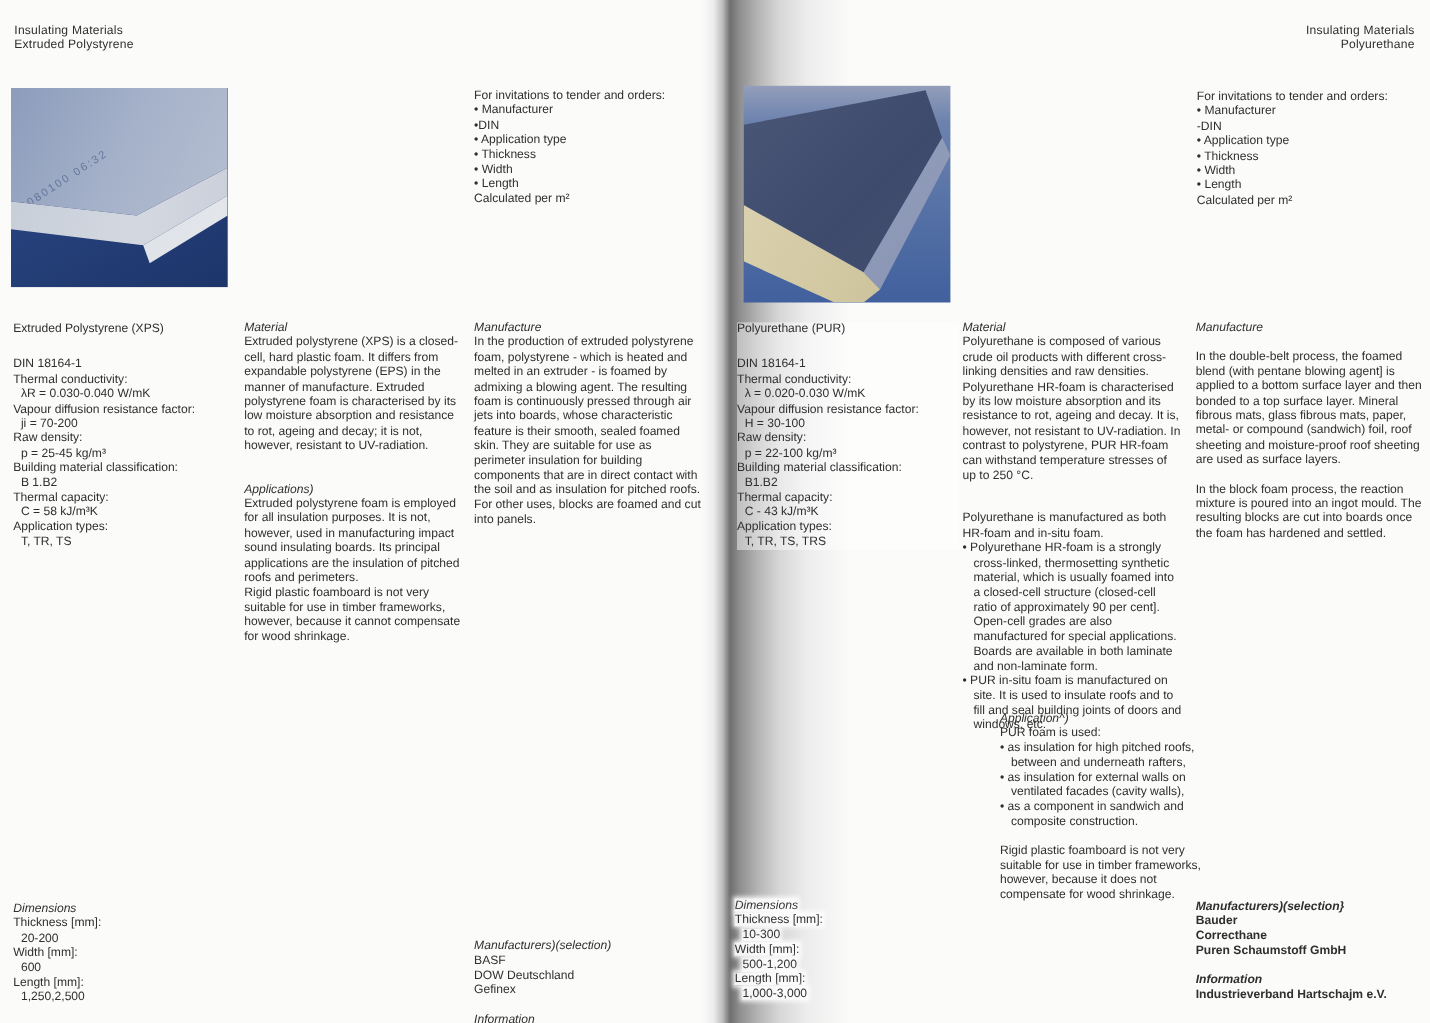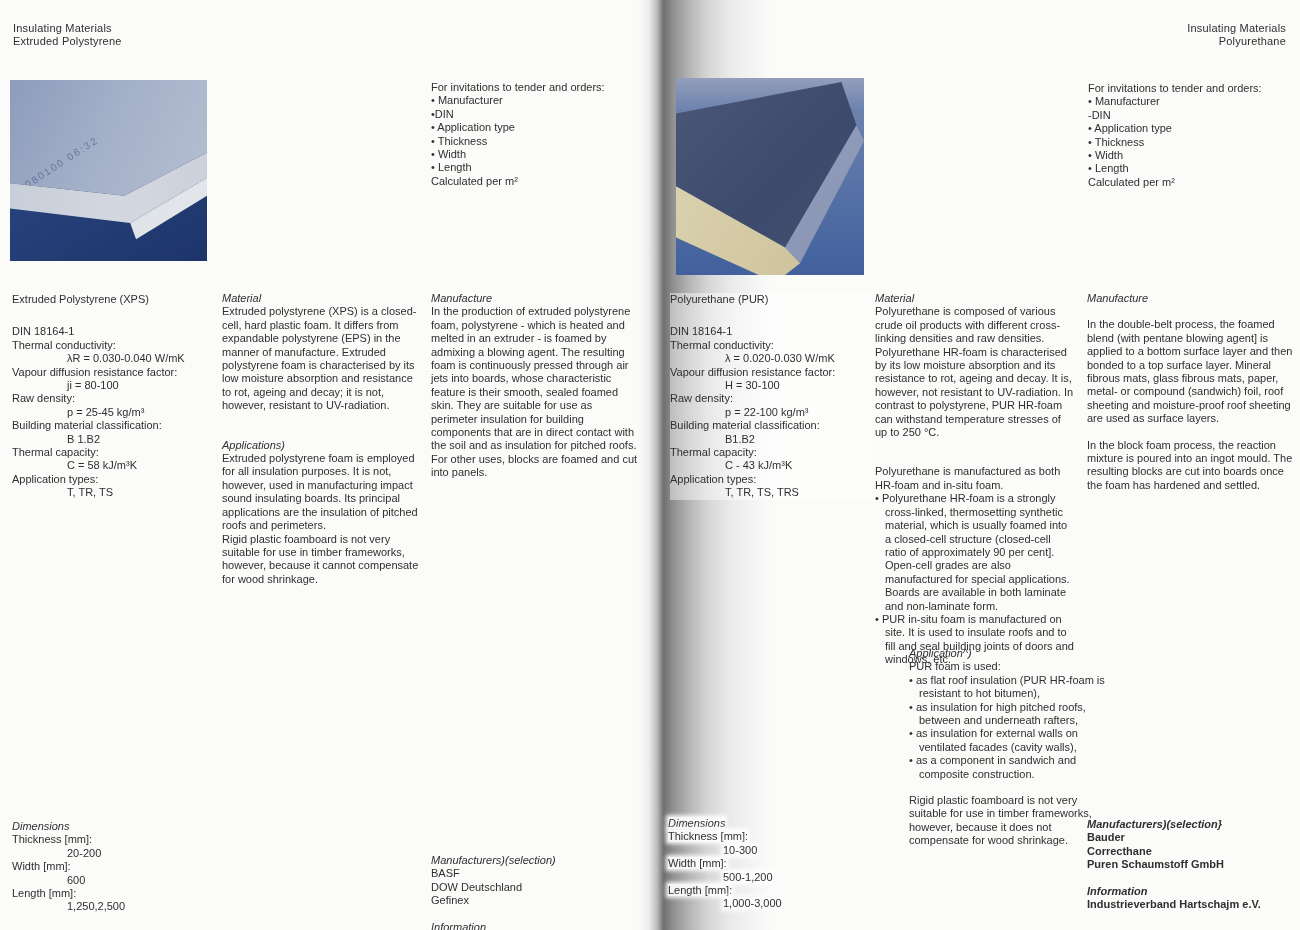--- a/index.html
+++ b/index.html
@@ -5,21 +5,21 @@
   html,body{margin:0;padding:0;}
   body{
     width:1300px;height:930px;position:relative;overflow:hidden;
     background:#fbfbfa;
     font-family:"Liberation Sans","DejaVu Sans",sans-serif;
     font-size:11px;line-height:13.4px;color:#2f2f2f;
     -webkit-font-smoothing:antialiased;
   }
   .abs{position:absolute;}
   .it{font-style:italic;}
-  .ind{padding-left:7px;margin-left:48px;}
+  .ind{padding-left:7px;}
   .gap{height:13px;}
   .bullet{padding-left:10px;text-indent:-10px;}
   .para{margin:0 0 13px 0;}
   .hdr{font-size:11px;letter-spacing:.2px;}
   .hdr.right{text-align:right;}
   .title{margin-bottom:19px;}
   
   .gutter{
     left:638px;top:0;width:135px;height:930px;z-index:1;
     background:linear-gradient(to right,
@@ -91,21 +91,21 @@
     <div>• Length</div>
     <div>Calculated per m²</div>
   </div>
 
   <div class="abs block" style="left:12px;top:293px;width:200px;">
     <div class="title">Extruded Polystyrene (XPS)</div>
     <div>DIN 18164-1</div>
     <div>Thermal conductivity:</div>
     <div class="ind">λR = 0.030-0.040 W/mK</div>
     <div>Vapour diffusion resistance factor:</div>
-    <div class="ind">ji = 80-100</div>
+    <div class="ind">ji = 70-200</div>
     <div>Raw density:</div>
     <div class="ind">p = 25-45 kg/m³</div>
     <div>Building material classification:</div>
     <div class="ind">B 1.B2</div>
     <div>Thermal capacity:</div>
     <div class="ind">C = 58 kJ/m³K</div>
     <div>Application types:</div>
     <div class="ind">T, TR, TS</div>
   </div>
 
@@ -187,21 +187,20 @@
     <div class="para">Polyurethane is composed of various crude oil products with different cross-linking densities and raw densities. Polyurethane HR-foam is characterised by its low moisture absorption and its resistance to rot, ageing and decay. It is, however, not resistant to UV-radiation. In contrast to polystyrene, PUR HR-foam can withstand temperature stresses of up to 250 °C.</div>
     <div class="gap"></div>
     <div>Polyurethane is manufactured as both HR-foam and in-situ foam.</div>
     <div class="bullet">• Polyurethane HR-foam is a strongly cross-linked, thermosetting synthetic material, which is usually foamed into a closed-cell structure (closed-cell ratio of approximately 90 per cent]. Open-cell grades are also manufactured for special applications. Boards are available in both laminate and non-laminate form.</div>
     <div class="bullet">• PUR in-situ foam is manufactured on site. It is used to insulate roofs and to fill and seal building joints of doors and windows, etc.</div>
   </div>
 
   <div class="abs block" style="left:909px;top:647px;width:200px;">
     <div class="it">Application^)</div>
     <div>PUR foam is used:</div>
-    <div class="bullet">• as flat roof insulation (PUR HR-foam is resistant to hot bitumen),</div>
     <div class="bullet">• as insulation for high pitched roofs, between and underneath rafters,</div>
     <div class="bullet">• as insulation for external walls on ventilated facades (cavity walls),</div>
     <div class="bullet">• as a component in sandwich and composite construction.</div>
     <div class="gap"></div>
     <div>Rigid plastic foamboard is not very suitable for use in timber frameworks, however, because it does not compensate for wood shrinkage.</div>
   </div>
 
   <div class="abs block" style="left:1087px;top:292px;width:212px;">
     <div class="it">Manufacture</div>
     <div class="gap"></div>

